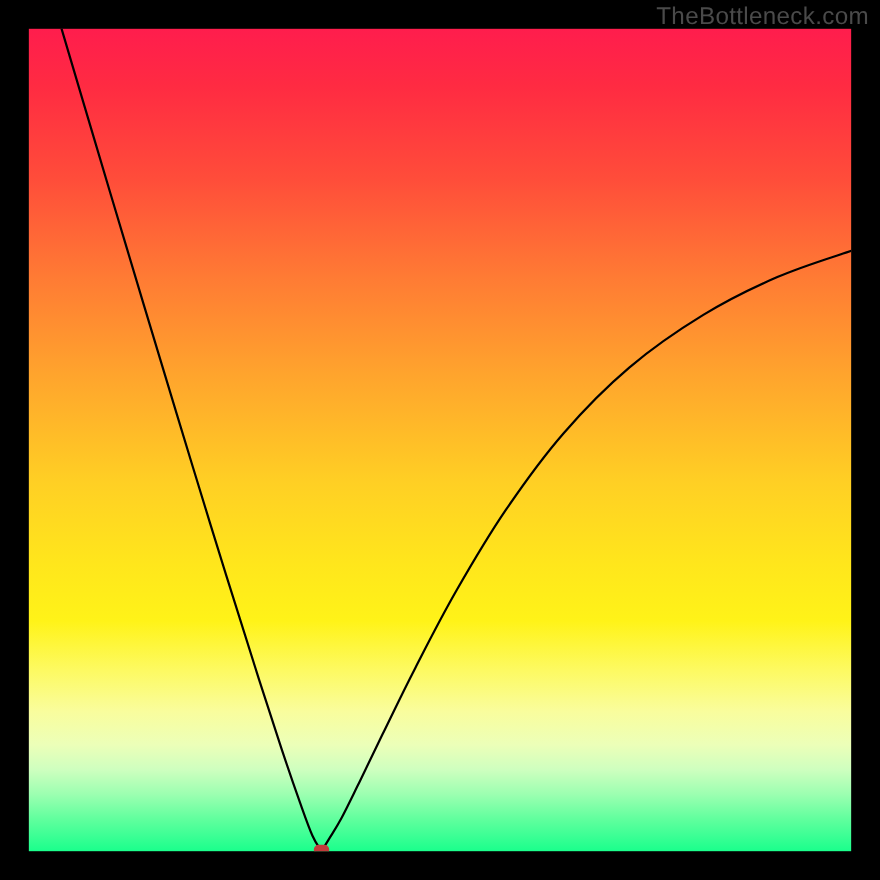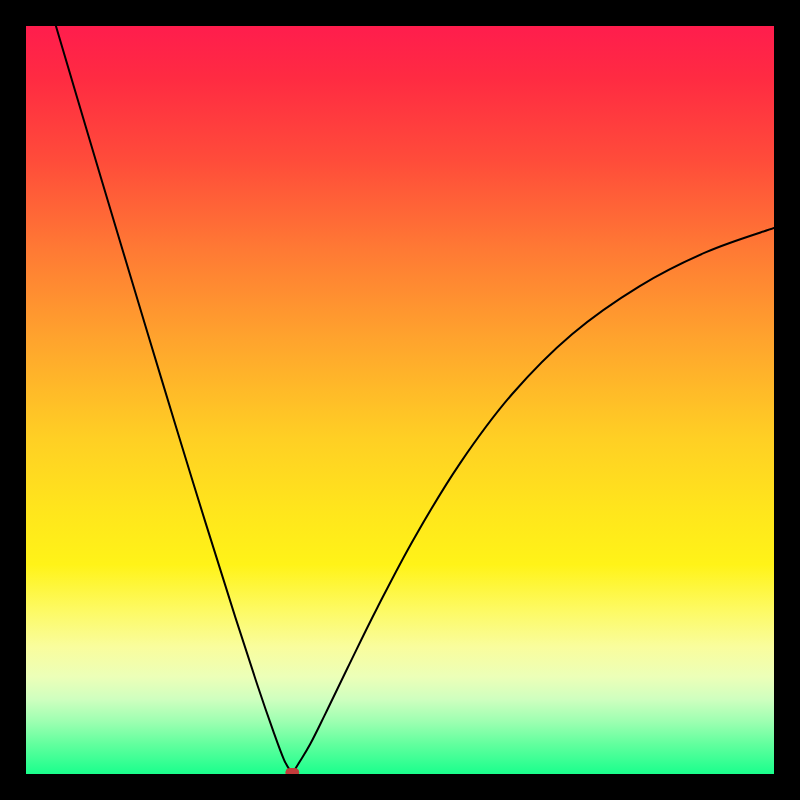--- a/index.html
+++ b/index.html
@@ -71,20 +71,21 @@
   }
   .marker {
     fill: #c23b3b;
     stroke: #c23b3b;
   }
 </style>
 </head>
 <body>
 
 <div class="frame">
+  <div class="watermark">TheBottleneck.com</div>
 
   <div class="plot-area">
     <div class="gradient"></div>
     <svg id="chart-svg" viewBox="0 0 748 748" preserveAspectRatio="none">
       <path id="path-left" class="curve" d="M 29.92 0.00 C 35.31 18.18, 49.07 64.76, 59.84 100.98 C 70.61 137.20, 78.99 165.26, 89.76 201.21 C 100.53 237.16, 108.91 265.02, 119.68 300.70 C 130.45 336.38, 138.83 364.16, 149.60 399.43 C 160.37 434.71, 168.75 462.07, 179.52 496.67 C 190.29 531.27, 200.02 562.18, 209.44 591.67 C 218.86 621.15, 225.15 640.29, 231.88 660.48 C 238.61 680.68, 242.13 690.67, 246.84 703.87 C 251.55 717.06, 254.69 726.11, 258.06 733.79 C 261.43 741.46, 264.19 744.22, 265.54 746.50"></path>
       <path id="path-right" class="curve" d="M 267.04 746.50 C 268.11 744.75, 269.92 741.90, 273.02 736.78 C 276.12 731.66, 279.53 726.83, 284.24 718.08 C 288.95 709.33, 292.47 701.89, 299.20 688.16 C 305.93 674.43, 312.22 661.04, 321.64 641.78 C 331.06 622.53, 339.44 604.76, 351.56 581.20 C 363.68 557.63, 374.15 536.73, 388.96 510.88 C 403.77 485.03, 416.34 463.30, 433.84 437.58 C 451.34 411.86, 466.00 391.31, 486.20 368.02 C 506.40 344.72, 523.15 327.56, 546.04 308.18 C 568.93 288.79, 589.12 275.11, 613.36 260.30 C 637.60 245.49, 656.44 236.40, 680.68 225.90 C 704.92 215.39, 735.88 206.27, 748.00 201.96"></path>
       <rect id="marker" class="marker" x="259.79" y="742.50" width="13" height="8" rx="4" ry="4"></rect>
     </svg>
   </div>
 </div>

